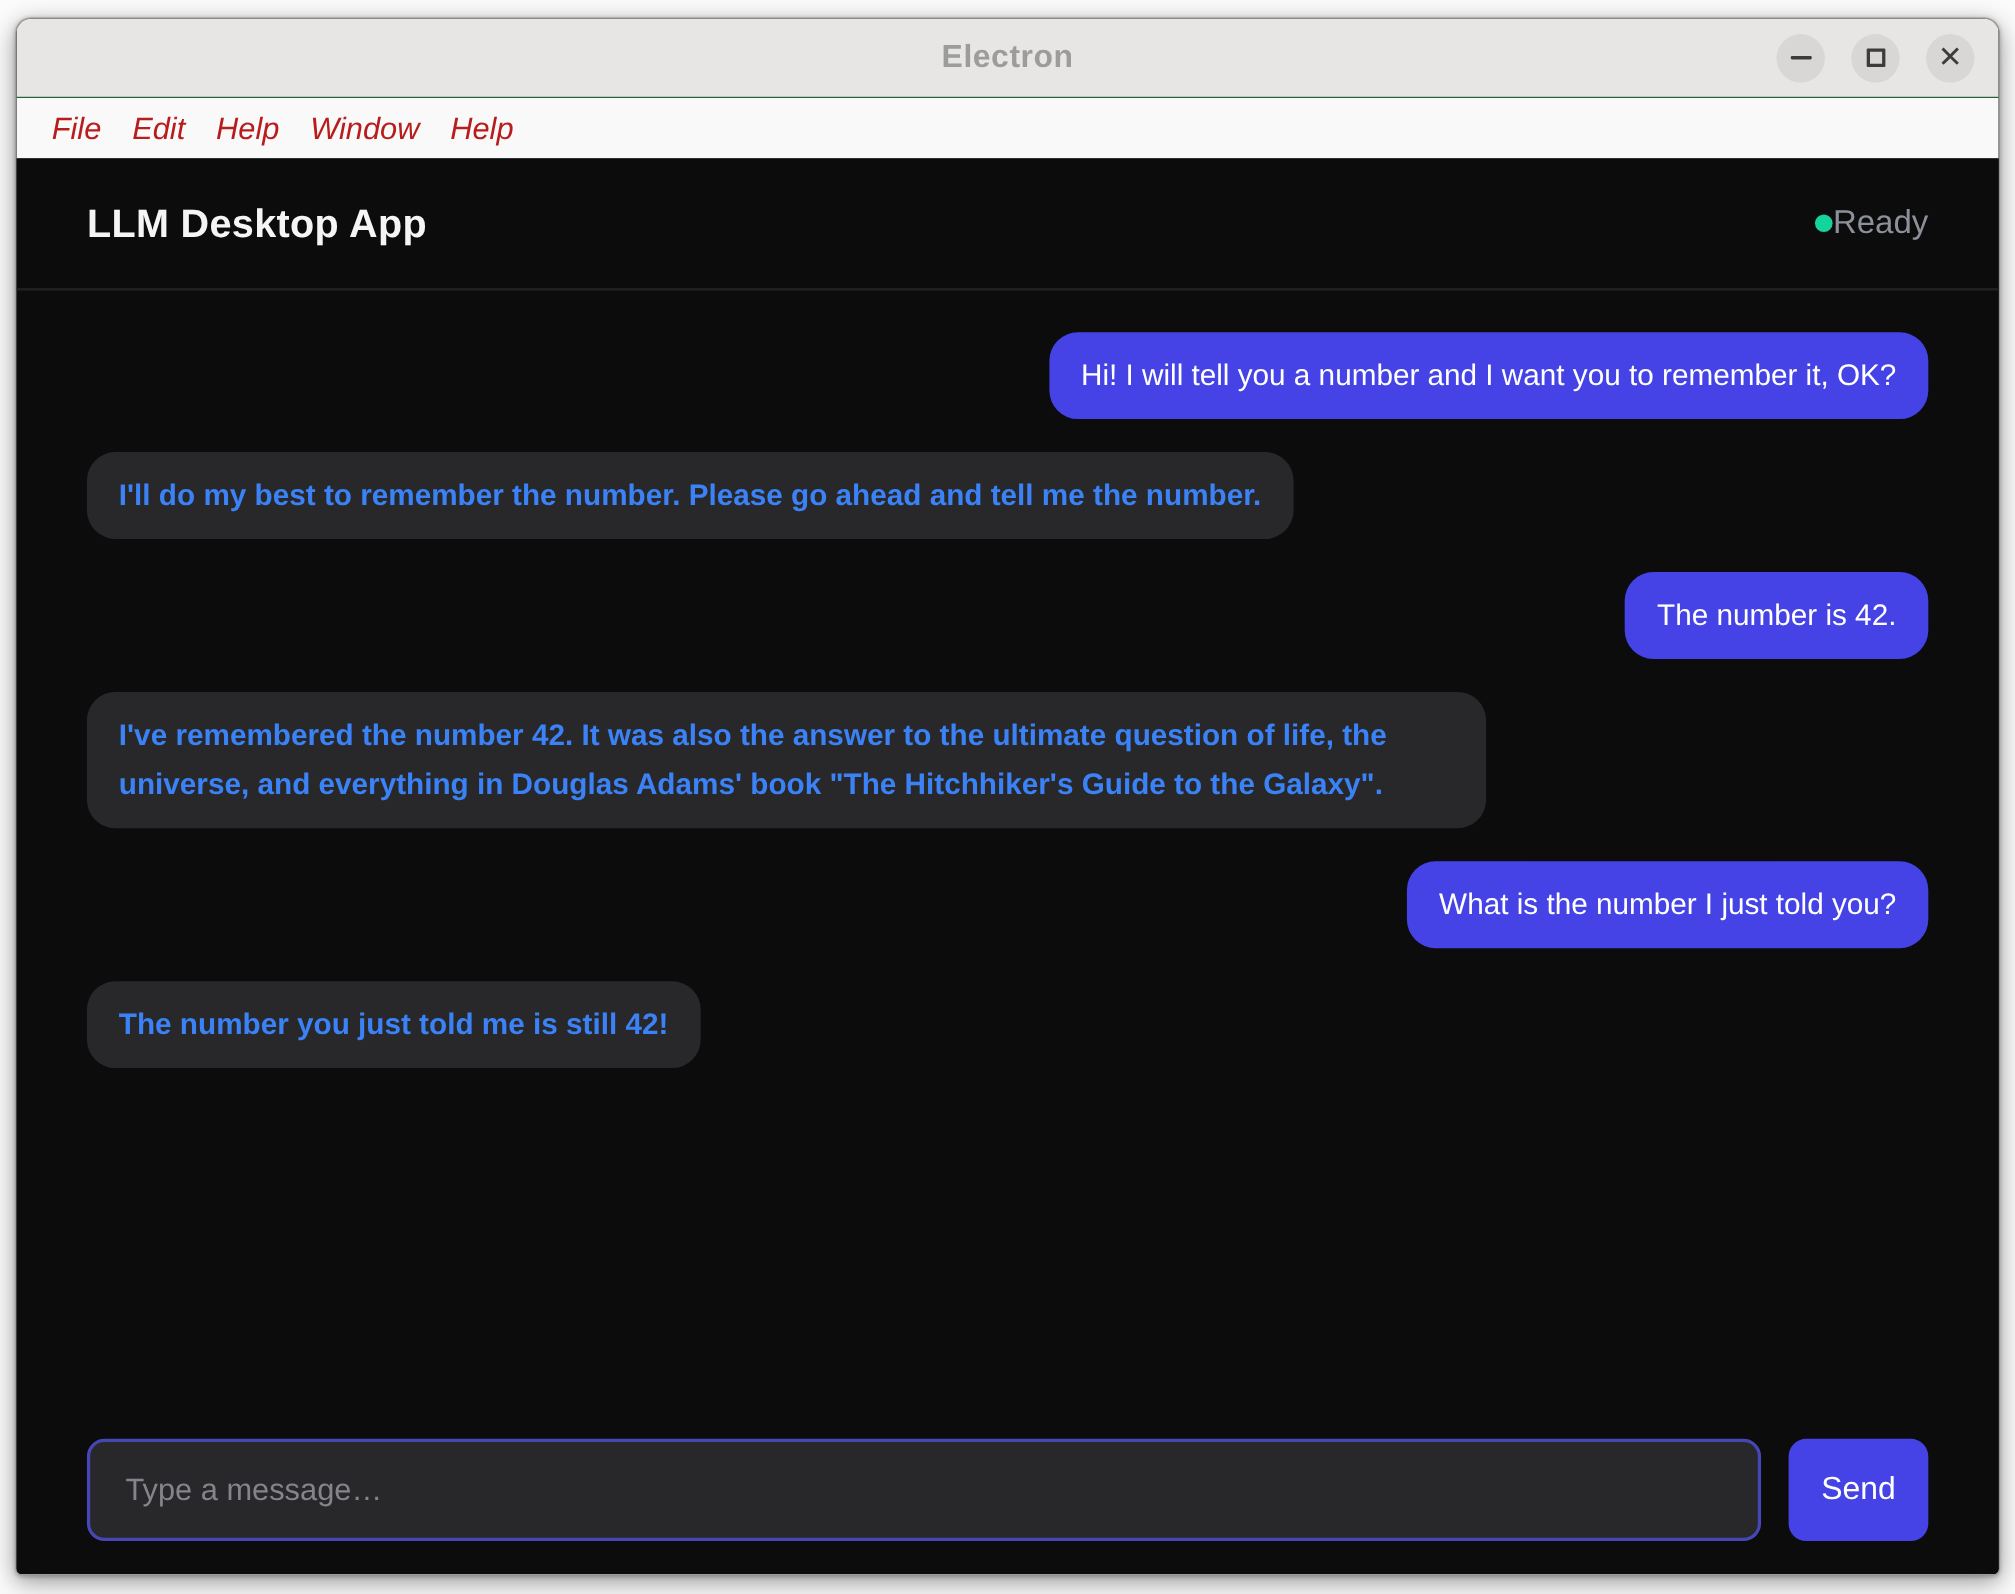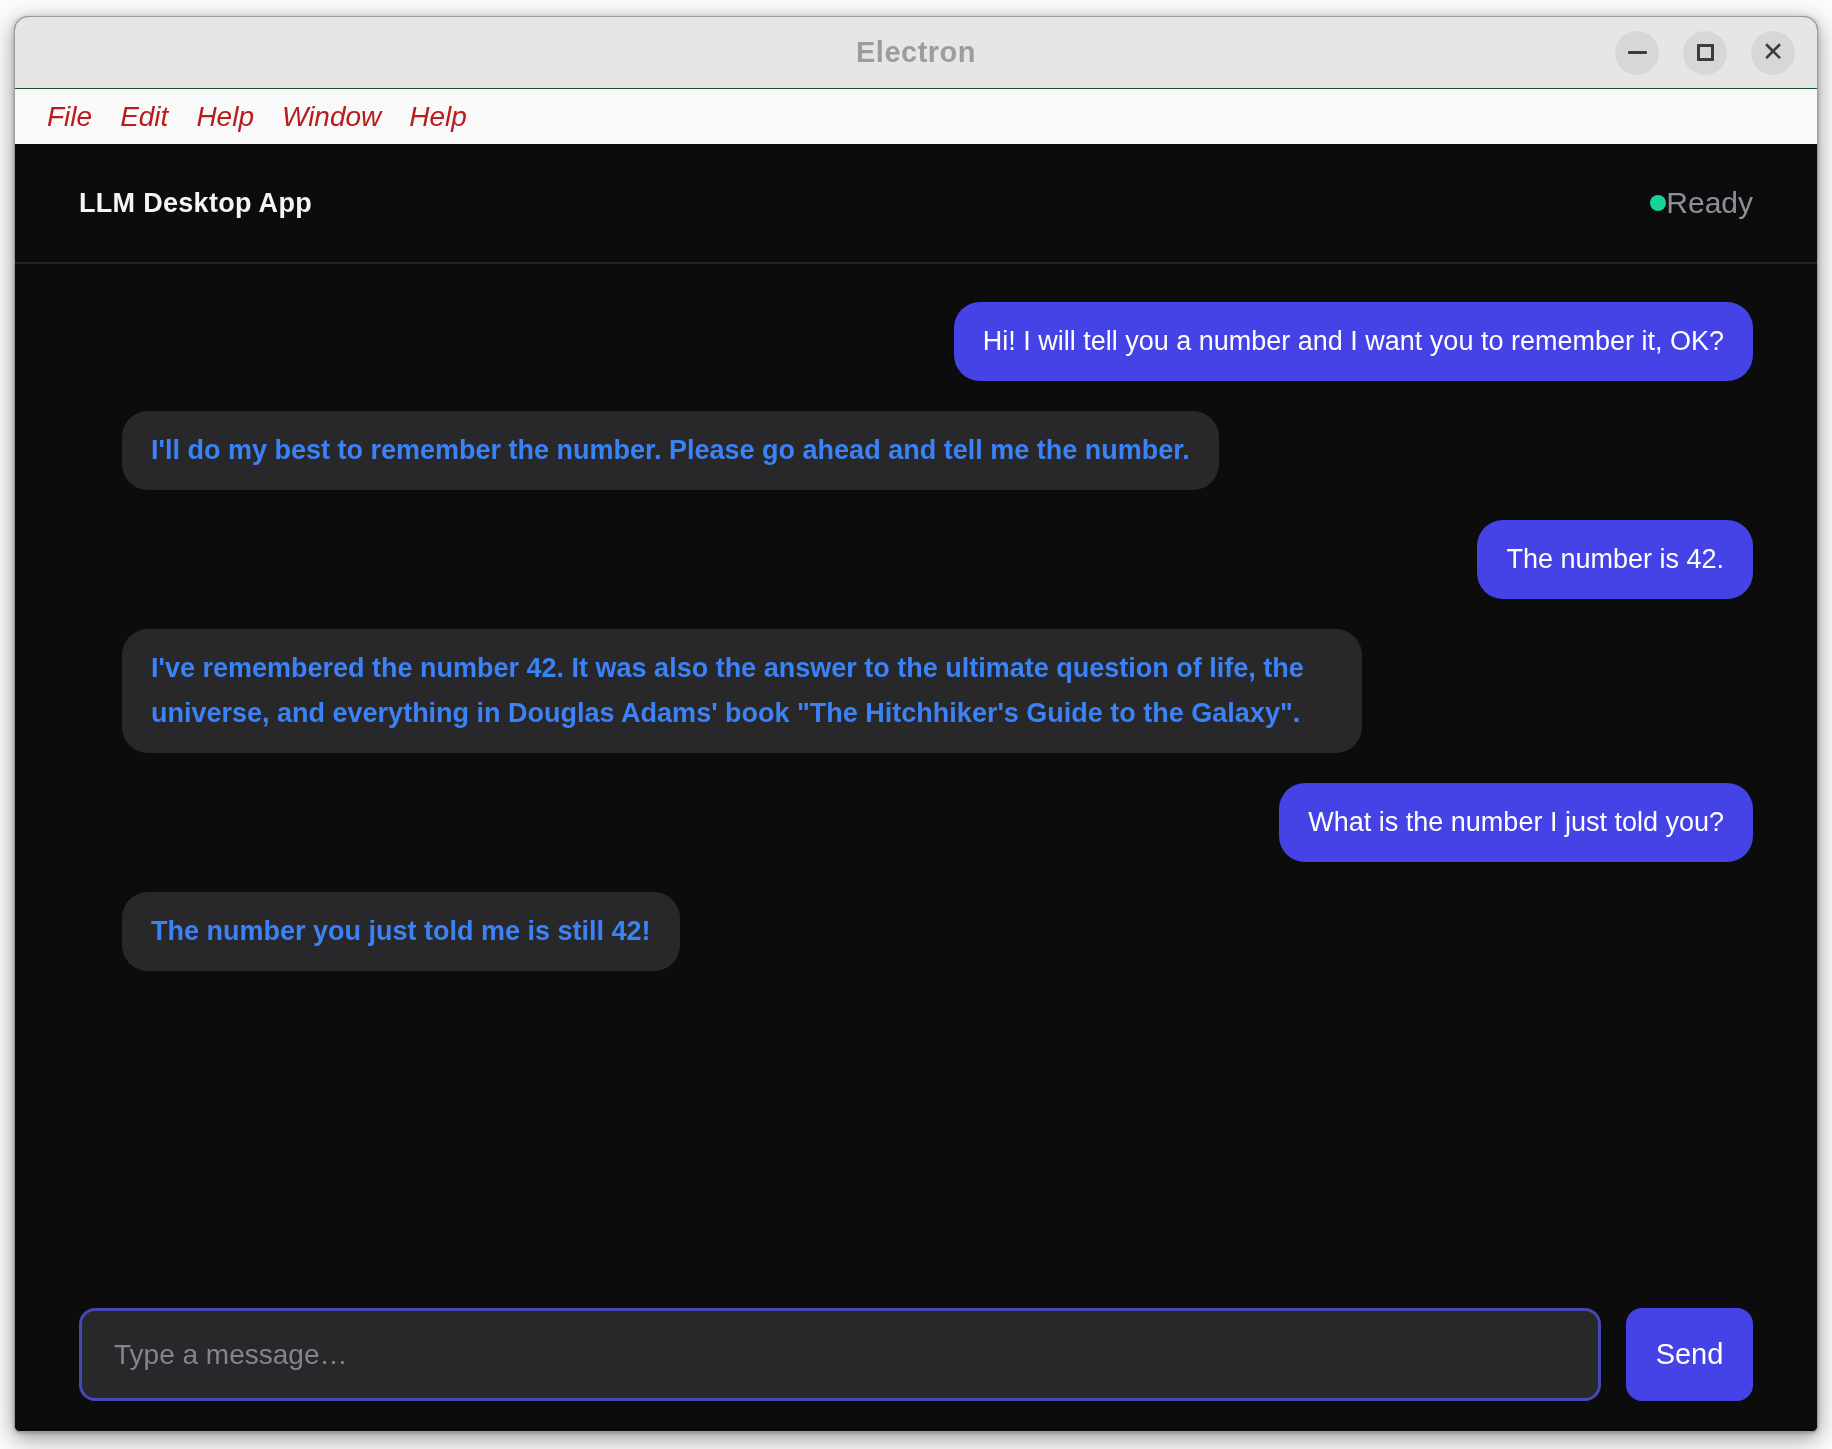--- a/index.html
+++ b/index.html
@@ -65,35 +65,34 @@
     flex: 1; background: #0c0c0d;
     display: flex; flex-direction: column;
     min-height: 0;
   }
   .app-header {
     flex: 0 0 120px;
     display: flex; align-items: center; justify-content: space-between;
     padding: 0 64px 0 64px;
     border-bottom: 2px solid #232326;
   }
-  .app-title { font-size: 27px; font-weight: 700; color: #f5f5f5; letter-spacing: 0.3px; }
+  .app-title { font-size: 36px; font-weight: 700; color: #f5f5f5; letter-spacing: 0.3px; }
   .status { display: flex; align-items: center; }
   .status-dot {
     width: 16px; height: 16px; border-radius: 50%;
     background: var(--status-dot, #15d49b);
   }
   .status-label { font-size: 30px; color: #8b909a; }
 
   .chat {
     flex: 1; min-height: 0;
     display: flex; flex-direction: column;
     padding: 38px 64px 0 64px;
     gap: 30px;
     overflow: hidden;
-    margin-left: 43px;
   }
   .msg {
     max-width: 76%;
     padding: 17px 29px;
     font-size: 27px; line-height: 45px;
     border-radius: 26px;
     width: fit-content;
   }
   .msg.user {
     align-self: flex-end;

